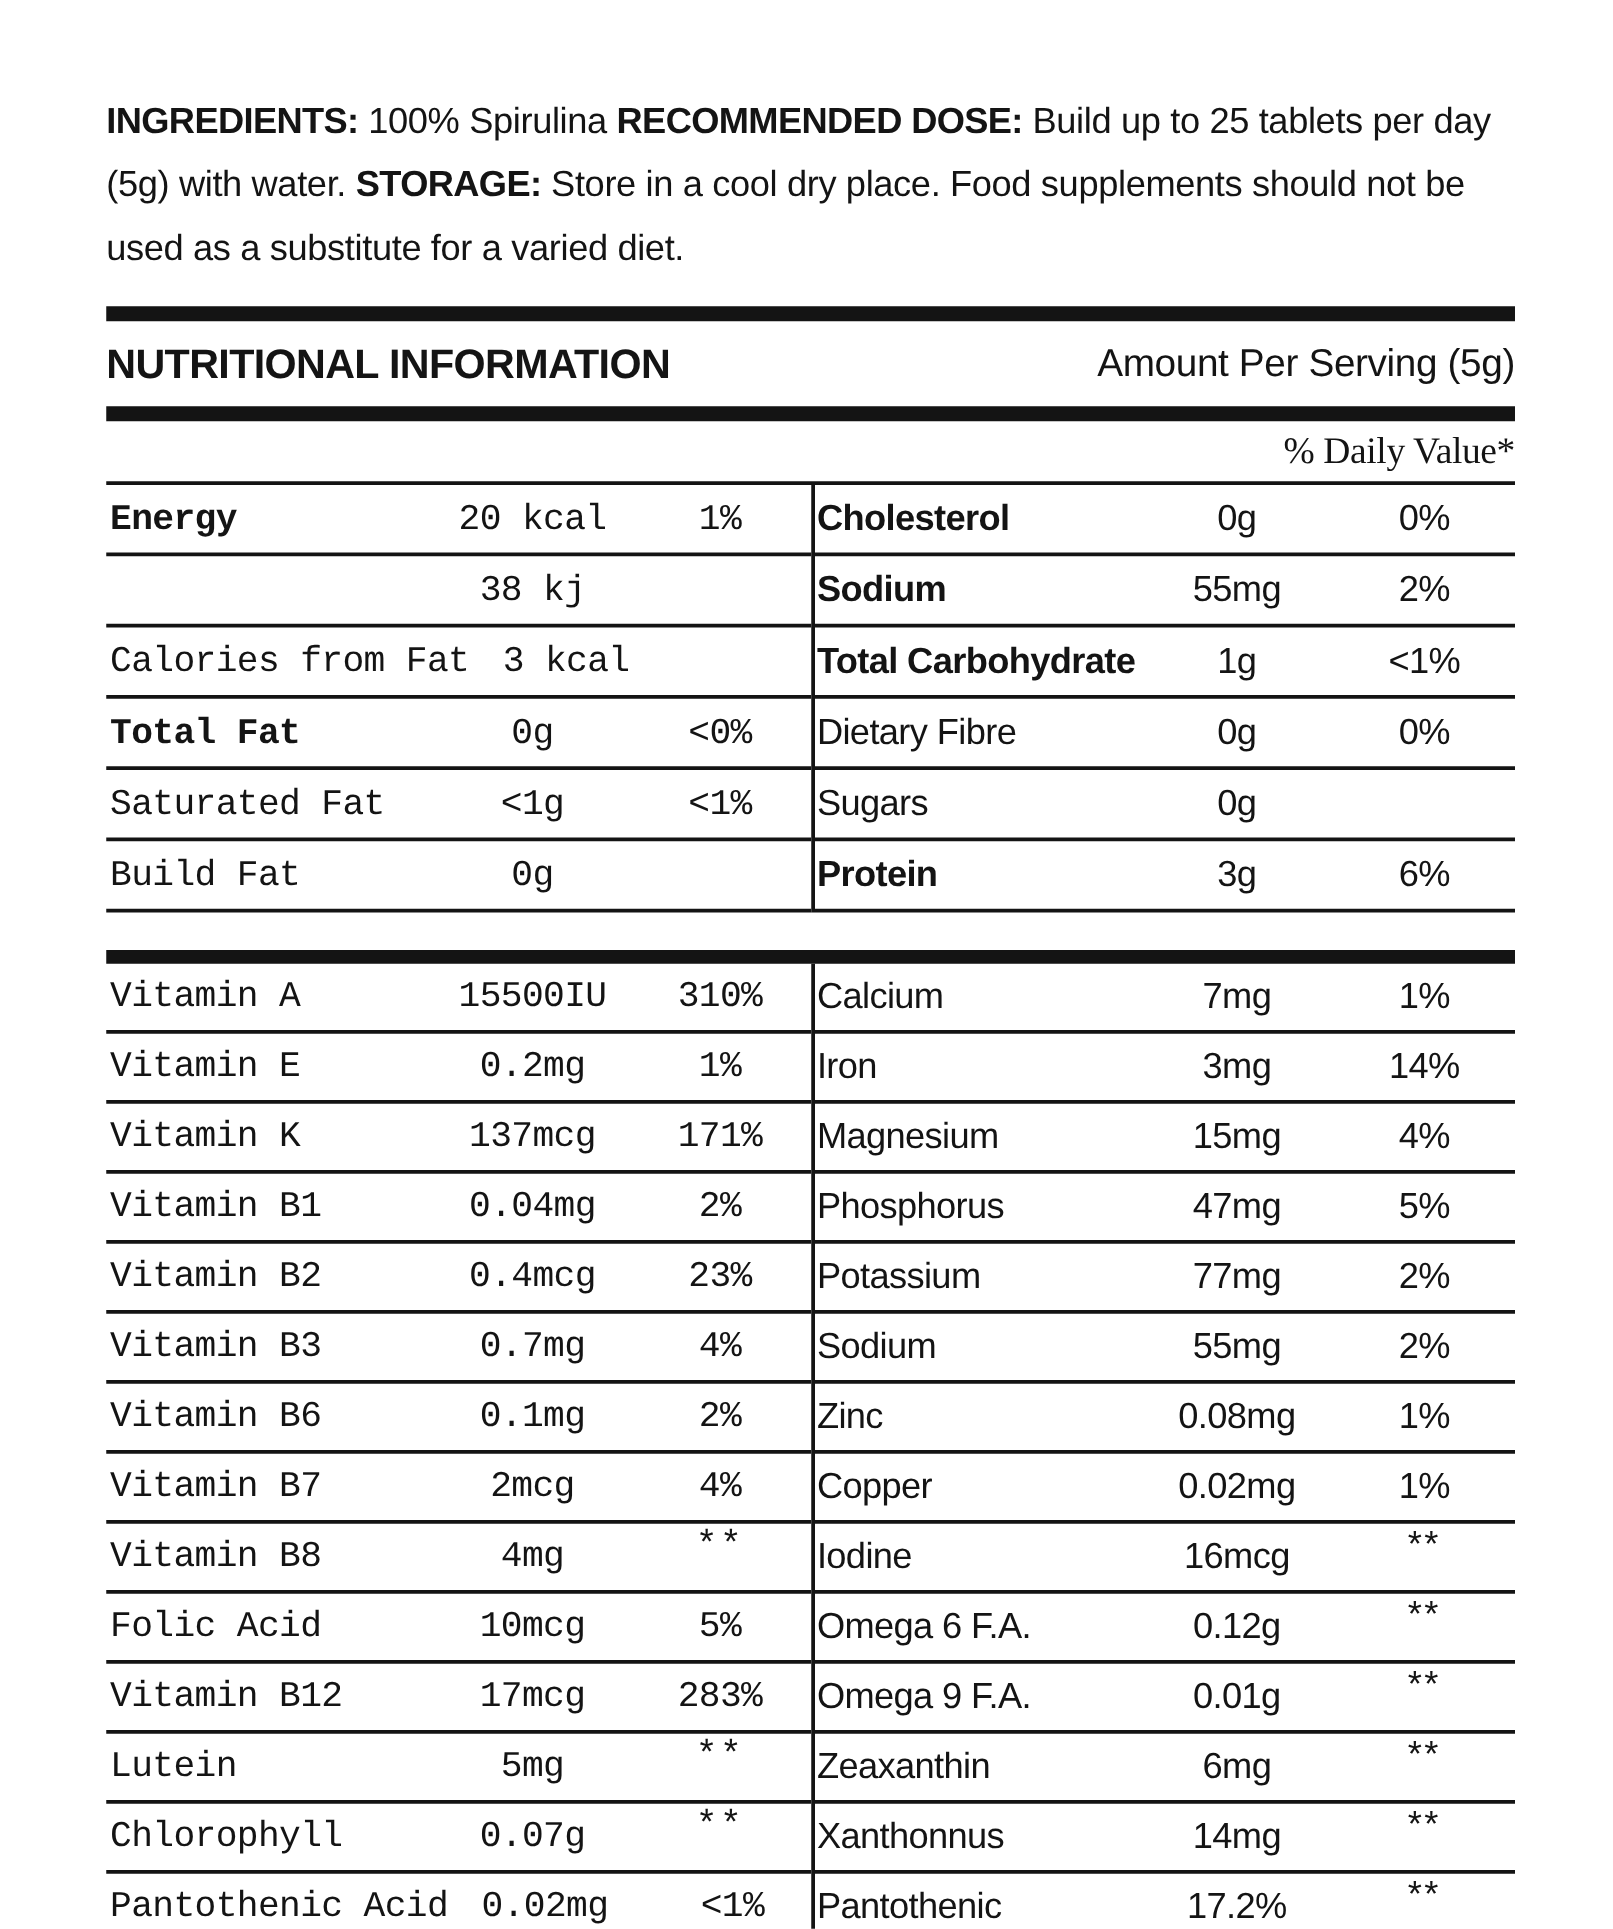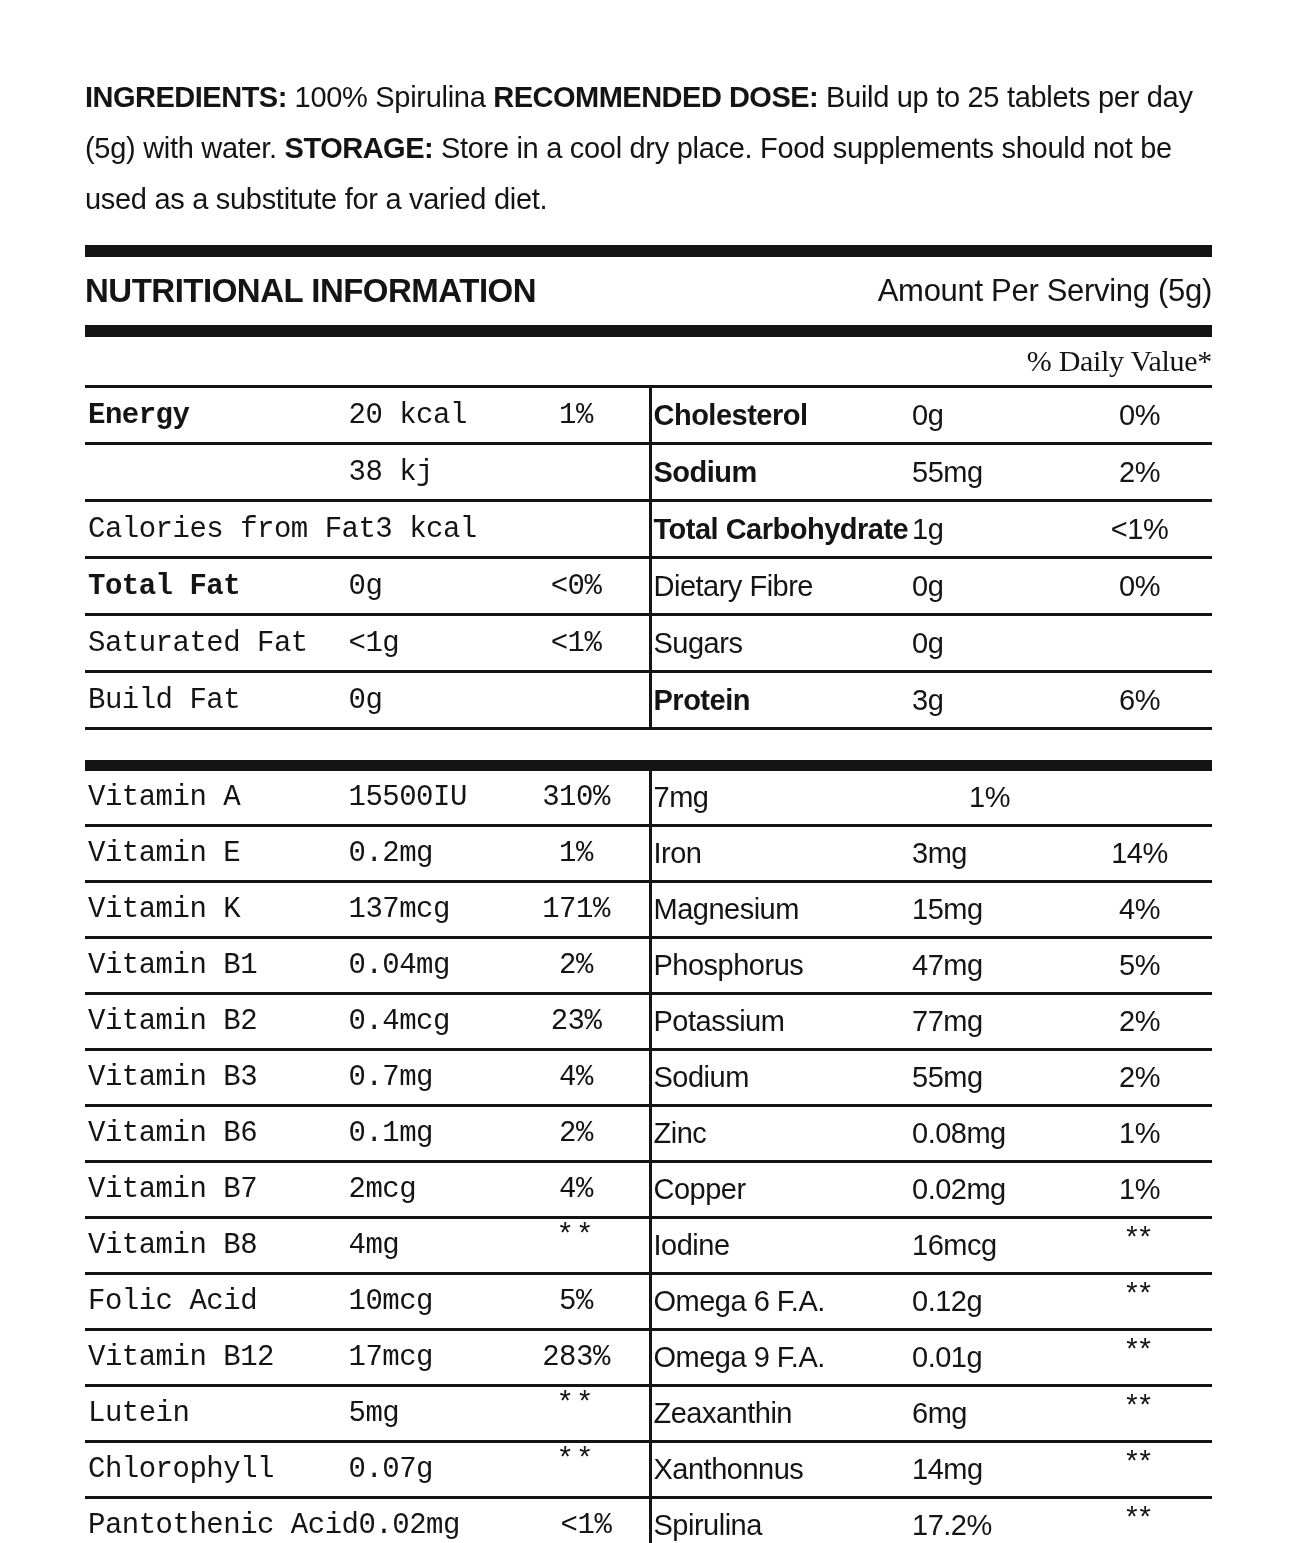--- a/index.html
+++ b/index.html
@@ -29,21 +29,21 @@
     box-sizing:border-box;display:grid;grid-template-columns:1fr 155px 145px;
     align-items:center;border-bottom:3px solid #141414;
     font-size:29px;letter-spacing:-0.5px;white-space:nowrap;
   }
   .macros .row{height:57px;}
   .micros .row{height:56px;}
   .half.lf .row{padding-left:3px;font-family:Liberation Mono, monospace;}
   .half.rt .row{padding-left:2px;}
   .lbl{overflow:visible;}
   .lbl.bold{font-weight:bold;}
-  .amt{}
+  .amt{text-align:center;}
   .pct{text-align:center;}
   .pct.stars{position:relative;top:-9px;letter-spacing:2px;}
   .gap{height:30px;}
 </style>
 </head>
 <body>
 
 <div class="page">
 
   <p class="intro"><b>INGREDIENTS:</b><span> 100% Spirulina </span><b>RECOMMENDED DOSE:</b><span> Build up to 25 tablets per day (5g) with water. </span><b>STORAGE:</b><span> Store in a cool dry place. Food supplements should not be used as a substitute for a varied diet.</span></p>
@@ -199,20 +199,21 @@
         <span class="pct stars">**</span>
       </div>
       <div class="row">
         <span class="lbl">Pantothenic Acid</span>
         <span class="amt">0.02mg</span>
         <span class="pct">&lt;1%</span>
       </div>
     </div>
     <div class="half rt">
       <div class="row">
+        <span class="lbl">Calcium</span>
         <span class="amt">7mg</span>
         <span class="pct">1%</span>
       </div>
       <div class="row">
         <span class="lbl">Iron</span>
         <span class="amt">3mg</span>
         <span class="pct">14%</span>
       </div>
       <div class="row">
         <span class="lbl">Magnesium</span>
@@ -263,20 +264,20 @@
         <span class="lbl">Zeaxanthin</span>
         <span class="amt">6mg</span>
         <span class="pct stars">**</span>
       </div>
       <div class="row">
         <span class="lbl">Xanthonnus</span>
         <span class="amt">14mg</span>
         <span class="pct stars">**</span>
       </div>
       <div class="row">
-        <span class="lbl">Spirulina</span>
+        <span class="lbl">Pantothenic</span>
         <span class="amt">17.2%</span>
         <span class="pct stars">**</span>
       </div>
     </div>
   </div>
 
 </div>
 
 </body></html>

